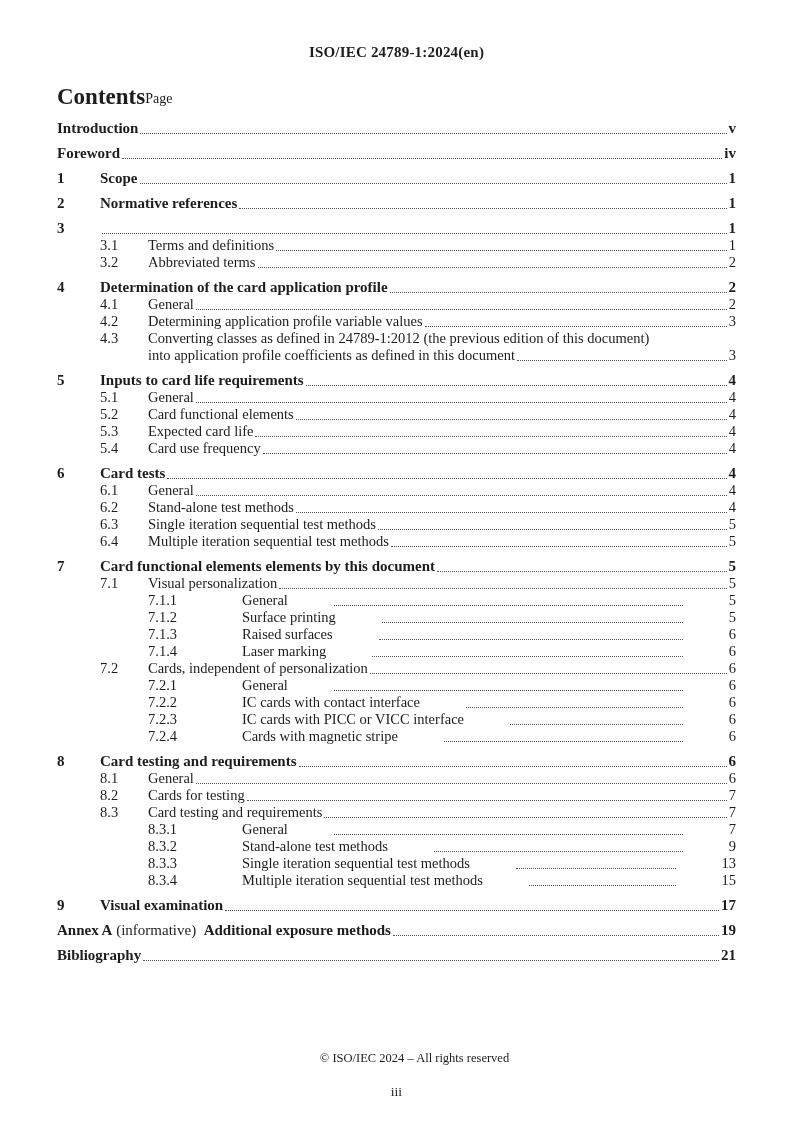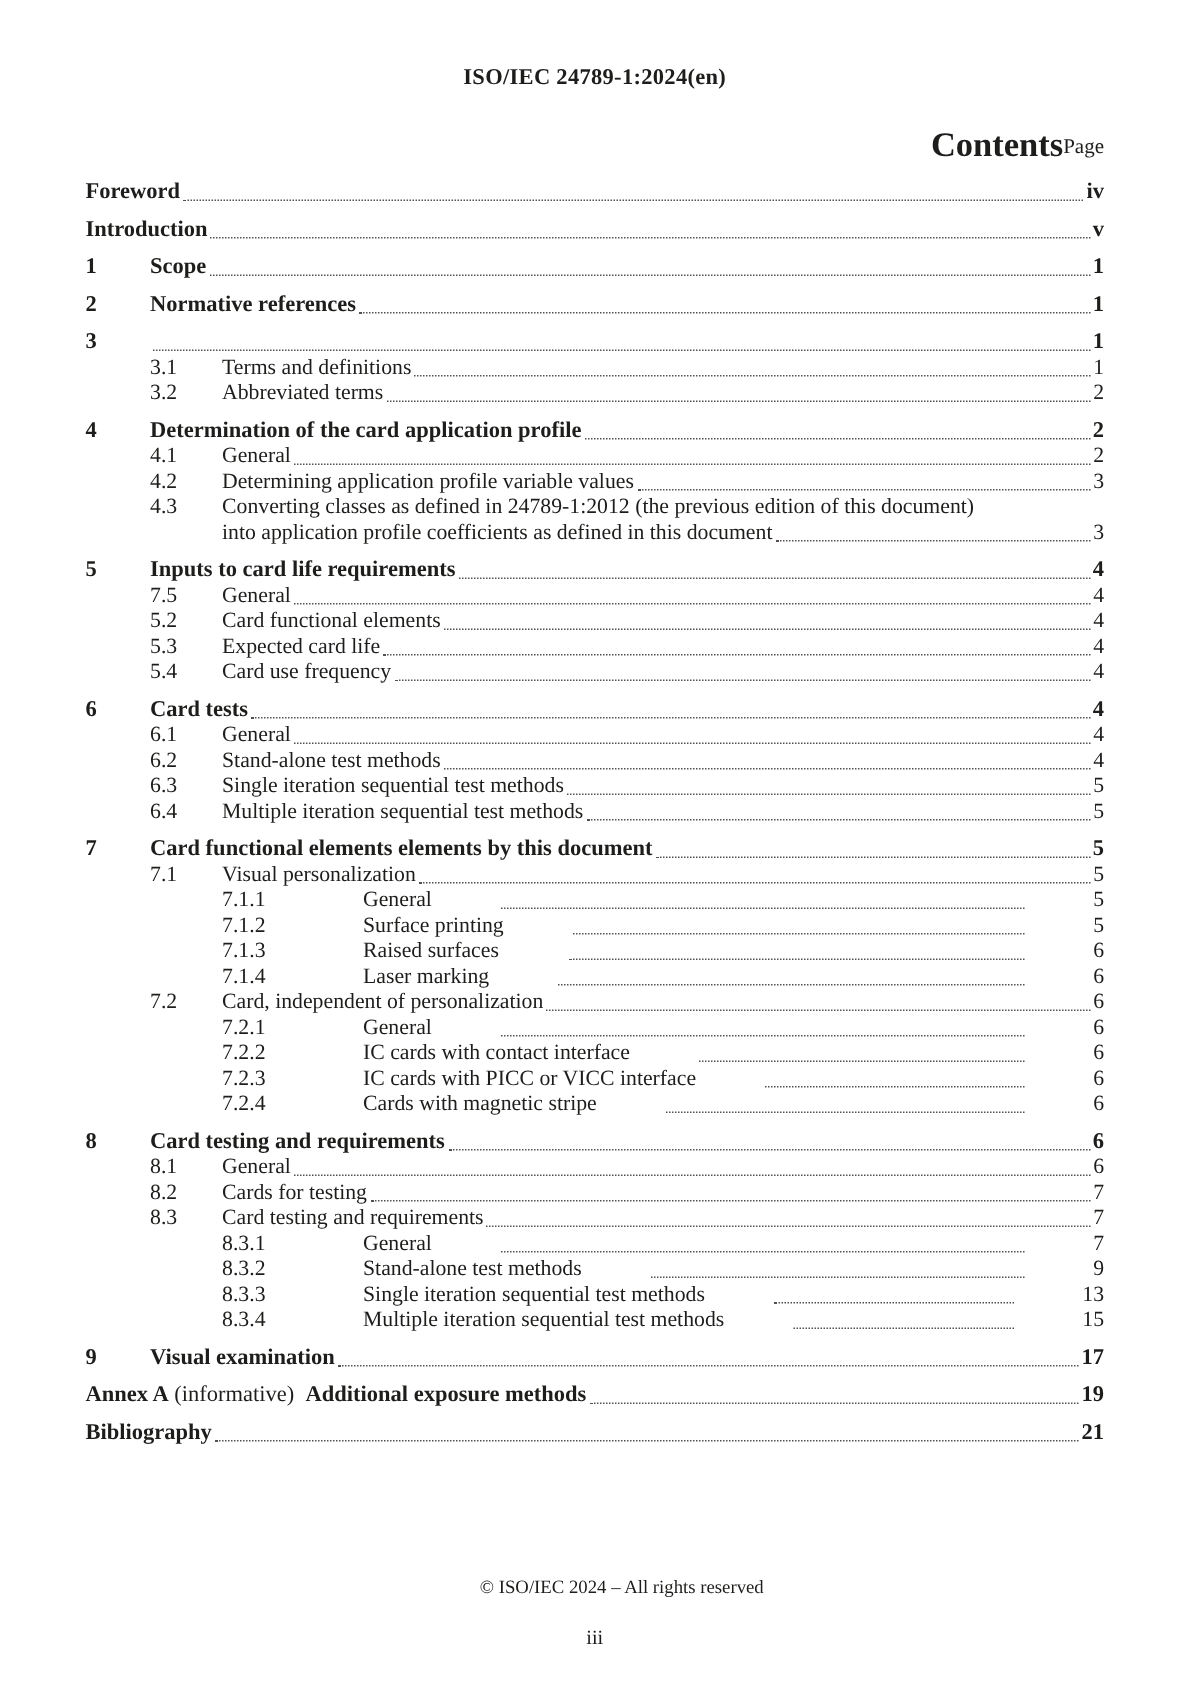--- a/index.html
+++ b/index.html
@@ -23,21 +23,21 @@
     font-weight:bold;
     font-size:15px;
     letter-spacing:0.2px;
   }
   .content{
     padding:0 57px;
   }
   .contents-head{
     margin-top:23px;
     display:flex;
-    justify-content:flex-end;
+    justify-content:flex-start;
     align-items:flex-end;
   }
   .contents-title{
     font-size:23px;
     font-weight:bold;
     margin:0;
     line-height:1.1;
   }
   .page-col-label{
     font-size:14px;
@@ -100,28 +100,28 @@
   <div class="doc-header">ISO/IEC 24789-1:2024(en)</div>
 
   <div class="content">
     <div class="contents-head">
       <h1 class="contents-title">Contents</h1>
       <span class="page-col-label">Page</span>
     </div>
 
     <div class="toc" id="toc">
         <div class="toc-row lvl0">
+          <span class="lab">Introduction</span>
+          <span class="leader"></span>
+          <span class="pg">v</span>
+        </div>
+        <div class="toc-row lvl0">
           <span class="lab">Foreword</span>
           <span class="leader"></span>
           <span class="pg">iv</span>
-        </div>
-        <div class="toc-row lvl0">
-          <span class="lab">Introduction</span>
-          <span class="leader"></span>
-          <span class="pg">v</span>
         </div>
         <div class="toc-row lvl1">
           <span class="num">1</span>
           <span class="lab">Scope</span>
           <span class="leader"></span>
           <span class="pg">1</span>
         </div>
         <div class="toc-row lvl1">
           <span class="num">2</span>
           <span class="lab">Normative references</span>
@@ -172,21 +172,21 @@
           <span class="leader"></span>
           <span class="pg">3</span>
         </div>
         <div class="toc-row lvl1">
           <span class="num">5</span>
           <span class="lab">Inputs to card life requirements</span>
           <span class="leader"></span>
           <span class="pg">4</span>
         </div>
         <div class="toc-row lvl2">
-          <span class="num">7.5</span>
+          <span class="num">5.1</span>
           <span class="lab">General</span>
           <span class="leader"></span>
           <span class="pg">4</span>
         </div>
         <div class="toc-row lvl2">
           <span class="num">5.2</span>
           <span class="lab">Card functional elements</span>
           <span class="leader"></span>
           <span class="pg">4</span>
         </div>
@@ -263,21 +263,21 @@
           <span class="pg">6</span>
         </div>
         <div class="toc-row lvl3">
           <span class="num">7.1.4</span>
           <span class="lab">Laser marking</span>
           <span class="leader"></span>
           <span class="pg">6</span>
         </div>
         <div class="toc-row lvl2">
           <span class="num">7.2</span>
-          <span class="lab">Card, independent of personalization</span>
+          <span class="lab">Cards, independent of personalization</span>
           <span class="leader"></span>
           <span class="pg">6</span>
         </div>
         <div class="toc-row lvl3">
           <span class="num">7.2.1</span>
           <span class="lab">General</span>
           <span class="leader"></span>
           <span class="pg">6</span>
         </div>
         <div class="toc-row lvl3">

